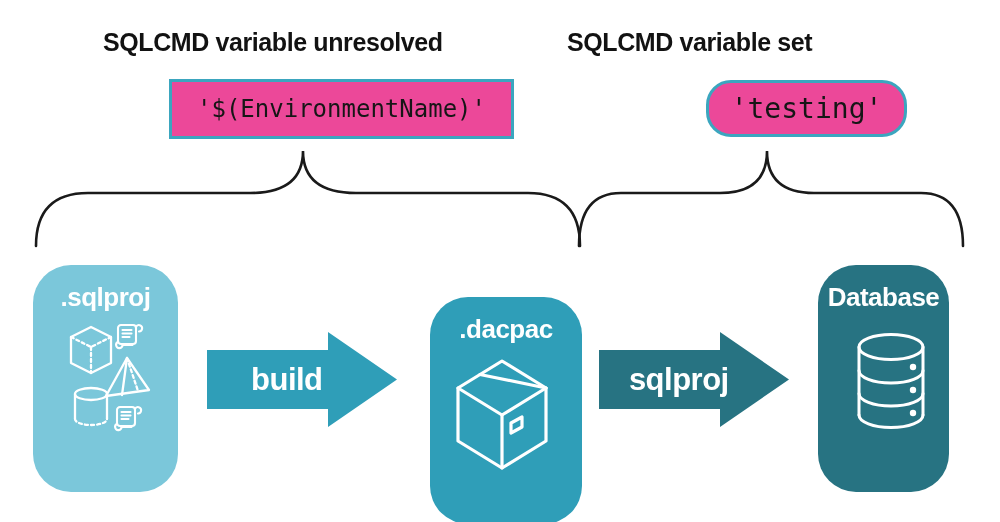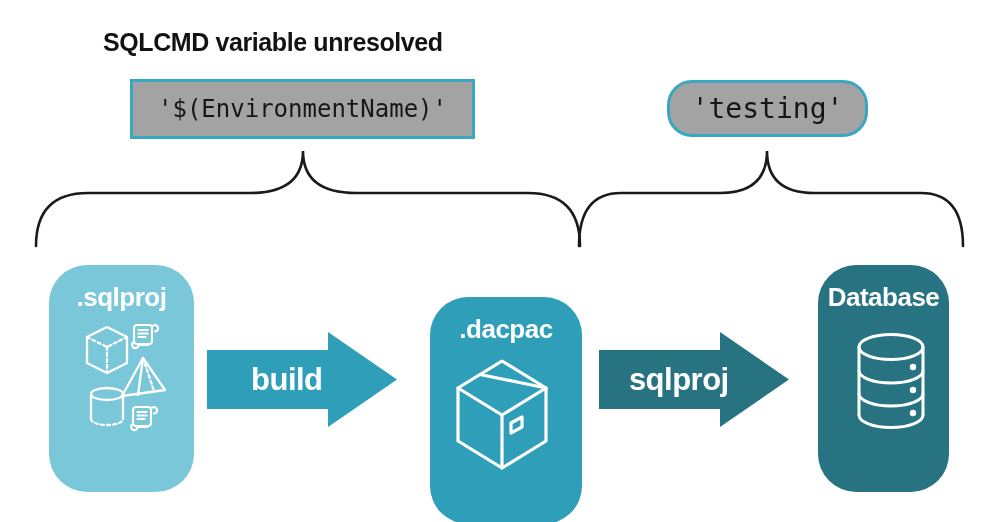--- a/index.html
+++ b/index.html
@@ -7,31 +7,31 @@
     position:relative;width:1000px;height:522px;background:#fff;overflow:hidden;
     font-family:"Liberation Sans",sans-serif;
   }
   .heading{
     position:absolute;top:27px;font-weight:bold;font-size:25px;line-height:30px;
     color:#121212;text-align:left;letter-spacing:-0.4px;
   }
   .heading-left{left:103px;width:400px;}
   .heading-right{left:567px;width:400px;}
   .codebox{
-    position:absolute;background:#a3a3a3;border:3px solid var(--code-border);
+    position:absolute;background:#ec4899;border:3px solid var(--code-border);
     display:flex;align-items:center;justify-content:center;
-    font-family:"DejaVu Sans Mono","Liberation Mono",monospace;color:#161616;
+    font-family:"DejaVu Sans Mono","Liberation Mono",monospace;color:#161616;margin-left:39px;
   }
   .codebox-left{left:130px;top:79px;width:339px;height:54px;font-size:24px;}
   .codebox-right{left:667px;top:80px;width:195px;height:51px;font-size:28px;border-radius:25px;}
   .braces{position:absolute;left:0;top:0;pointer-events:none;}
   .node{
     position:absolute;top:265px;height:227px;border-radius:38px;
   }
-  .node-sqlproj{left:33px;width:145px;background:var(--light-blue);margin-left:16px;}
+  .node-sqlproj{left:33px;width:145px;background:var(--light-blue);}
   .node-dacpac{left:430px;width:152px;background:var(--teal);margin-top:32px;}
   .node-database{left:818px;width:131px;background:var(--dark-teal);}
   .node-title{
     position:absolute;top:17px;left:0;width:100%;text-align:center;
     color:#fff;font-weight:bold;font-size:26px;letter-spacing:-0.5px;
   }
   .node-icon{position:absolute;}
   .icon-sqlproj{left:25px;top:52px;}
   .icon-dacpac{left:22px;top:60px;}
   .icon-database{left:34px;top:68px;}
@@ -44,20 +44,21 @@
     color:#fff;font-weight:bold;font-size:31px;letter-spacing:-0.5px;
   }
   .stroke-icon{fill:none;stroke:#ffffff;stroke-linecap:round;stroke-linejoin:round;}
 </style>
 </head>
 <body>
 
 <div class="canvas">
 
   <div class="heading heading-left">SQLCMD variable unresolved</div>
+  <div class="heading heading-right">SQLCMD variable set</div>
 
   <div class="codebox codebox-left">
     <span>'$(EnvironmentName)'</span>
   </div>
   <div class="codebox codebox-right">
     <span>'testing'</span>
   </div>
 
   <svg class="braces" width="1000" height="522" viewBox="0 0 1000 522">
     <path d="M36 246 Q36 193 88 193 L250 193 Q303 193 303 151 Q303 193 356 193 L528 193 Q580 193 580 246" fill="none" stroke="#1A1A1A" stroke-width="2.6" stroke-linecap="round"></path>

